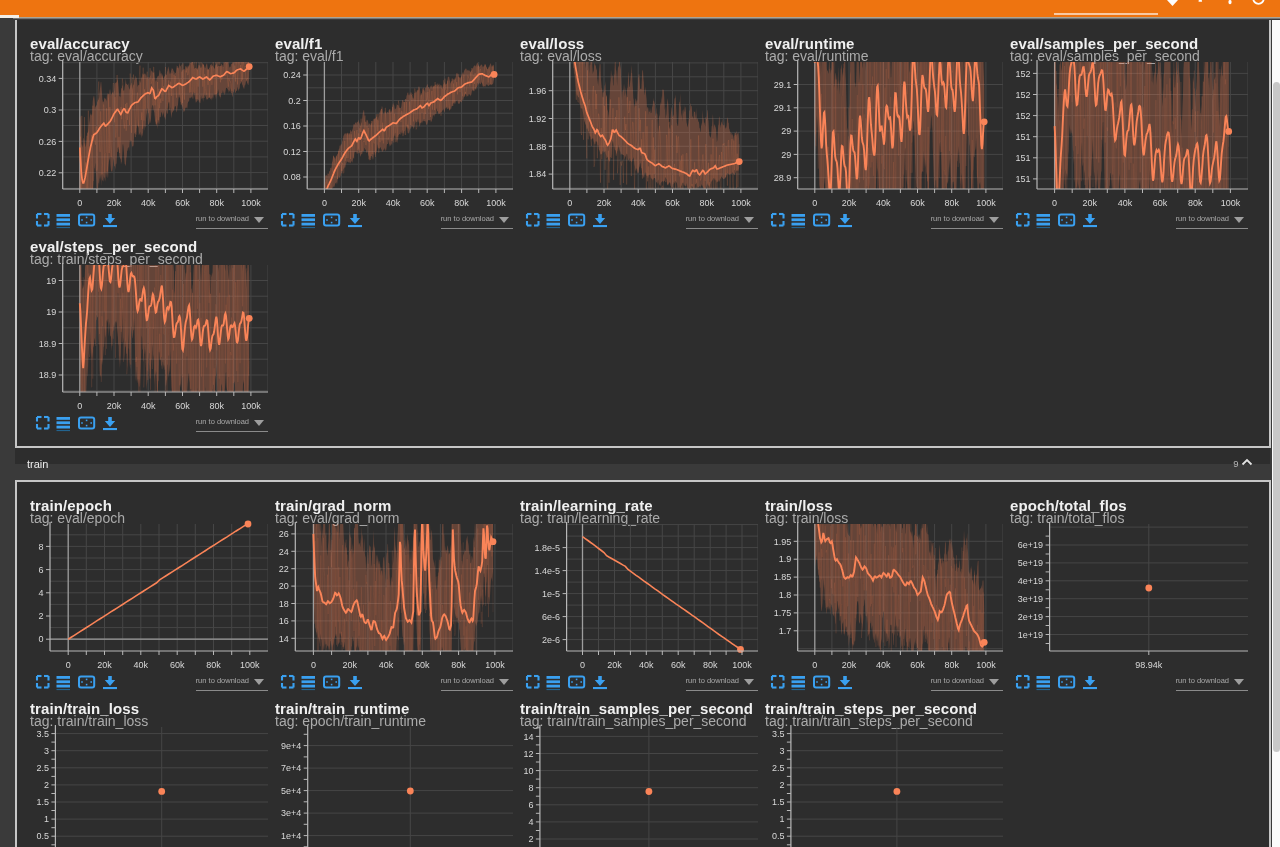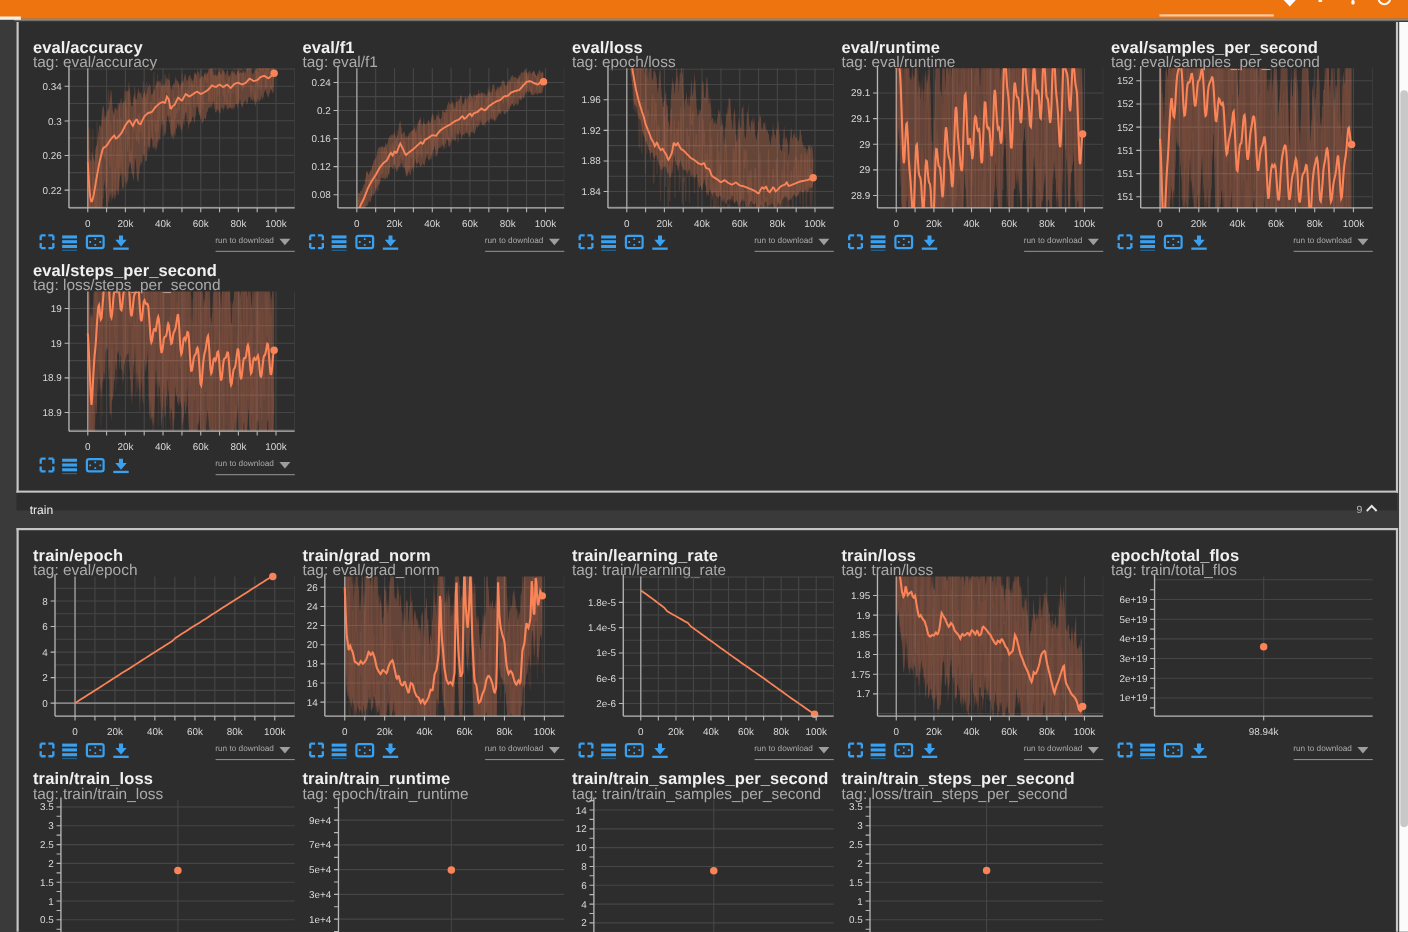--- a/index.html
+++ b/index.html
@@ -220,21 +220,21 @@
         <div style="position:absolute;right:19px;top:4px;font-size:7.5px;color:#a9a9a9;white-space:nowrap">run to download</div>
         <svg width="12" height="8" style="position:absolute;right:3px;top:6px">
           <path d="M1 1 L11 1 L6 7 Z" fill="#9e9e9e"></path>
         </svg>
         <div style="position:absolute;left:18px;right:0;top:18.2px;height:1px;background:#8b8b8b"></div>
       </div>
     </div>
   </div>
 <div class="card" style="left:518px;top:30.5px">
     <div class="t">eval/loss</div>
-    <div class="g">tag: epoch/loss</div>
+    <div class="g">tag: eval/loss</div>
     <svg class="p" width="240" height="152">
       <defs>
         <clipPath id="c230">
           <rect x="34.7" y="4.0" width="205.3" height="127.0"></rect>
         </clipPath>
       </defs>
       <line x1="34.7" y1="4.9" x2="240" y2="4.9" stroke="#464646" stroke-width="1"></line>
       <line x1="34.7" y1="18.8" x2="240" y2="18.8" stroke="#464646" stroke-width="1"></line>
       <line x1="34.7" y1="32.7" x2="240" y2="32.7" stroke="#464646" stroke-width="1"></line>
       <line x1="34.7" y1="46.6" x2="240" y2="46.6" stroke="#464646" stroke-width="1"></line>
@@ -499,21 +499,21 @@
         <div style="position:absolute;right:19px;top:4px;font-size:7.5px;color:#a9a9a9;white-space:nowrap">run to download</div>
         <svg width="12" height="8" style="position:absolute;right:3px;top:6px">
           <path d="M1 1 L11 1 L6 7 Z" fill="#9e9e9e"></path>
         </svg>
         <div style="position:absolute;left:18px;right:0;top:18.2px;height:1px;background:#8b8b8b"></div>
       </div>
     </div>
   </div>
 <div class="card" style="left:28px;top:233.5px">
     <div class="t">eval/steps_per_second</div>
-    <div class="g">tag: loss/steps_per_second</div>
+    <div class="g">tag: train/steps_per_second</div>
     <svg class="p" width="240" height="152">
       <defs>
         <clipPath id="c0233">
           <rect x="34.7" y="4.0" width="205.3" height="127.0"></rect>
         </clipPath>
       </defs>
       <line x1="34.7" y1="19.5" x2="240" y2="19.5" stroke="#464646" stroke-width="1"></line>
       <line x1="34.7" y1="35.2" x2="240" y2="35.2" stroke="#464646" stroke-width="1"></line>
       <line x1="34.7" y1="51" x2="240" y2="51" stroke="#464646" stroke-width="1"></line>
       <line x1="34.7" y1="66.8" x2="240" y2="66.8" stroke="#464646" stroke-width="1"></line>
@@ -1173,21 +1173,21 @@
       <line x1="17.9" y1="56.1" x2="21.9" y2="56.1" stroke="#b8b8b8" stroke-width="1"></line>
       <line x1="17.9" y1="73.2" x2="21.9" y2="73.2" stroke="#b8b8b8" stroke-width="1"></line>
       <line x1="17.9" y1="90.3" x2="21.9" y2="90.3" stroke="#b8b8b8" stroke-width="1"></line>
       <line x1="17.9" y1="107.5" x2="21.9" y2="107.5" stroke="#b8b8b8" stroke-width="1"></line>
       <line x1="17.9" y1="124.5" x2="21.9" y2="124.5" stroke="#b8b8b8" stroke-width="1"></line>
       <line x1="130.9" y1="131.0" x2="130.9" y2="135.0" stroke="#b8b8b8" stroke-width="1"></line>
     </svg>
   </div>
 <div class="card" style="left:763px;top:695.5px">
     <div class="t">train/train_steps_per_second</div>
-    <div class="g">tag: loss/train_steps_per_second</div>
+    <div class="g">tag: train/train_steps_per_second</div>
     <svg class="p" width="240" height="152">
       <defs>
         <clipPath id="c3695">
           <rect x="27.9" y="4.0" width="212.1" height="127.0"></rect>
         </clipPath>
       </defs>
       <line x1="27.9" y1="10.6" x2="240" y2="10.6" stroke="#464646" stroke-width="1"></line>
       <line x1="27.9" y1="27.7" x2="240" y2="27.7" stroke="#464646" stroke-width="1"></line>
       <line x1="27.9" y1="44.8" x2="240" y2="44.8" stroke="#464646" stroke-width="1"></line>
       <line x1="27.9" y1="61.9" x2="240" y2="61.9" stroke="#464646" stroke-width="1"></line>

